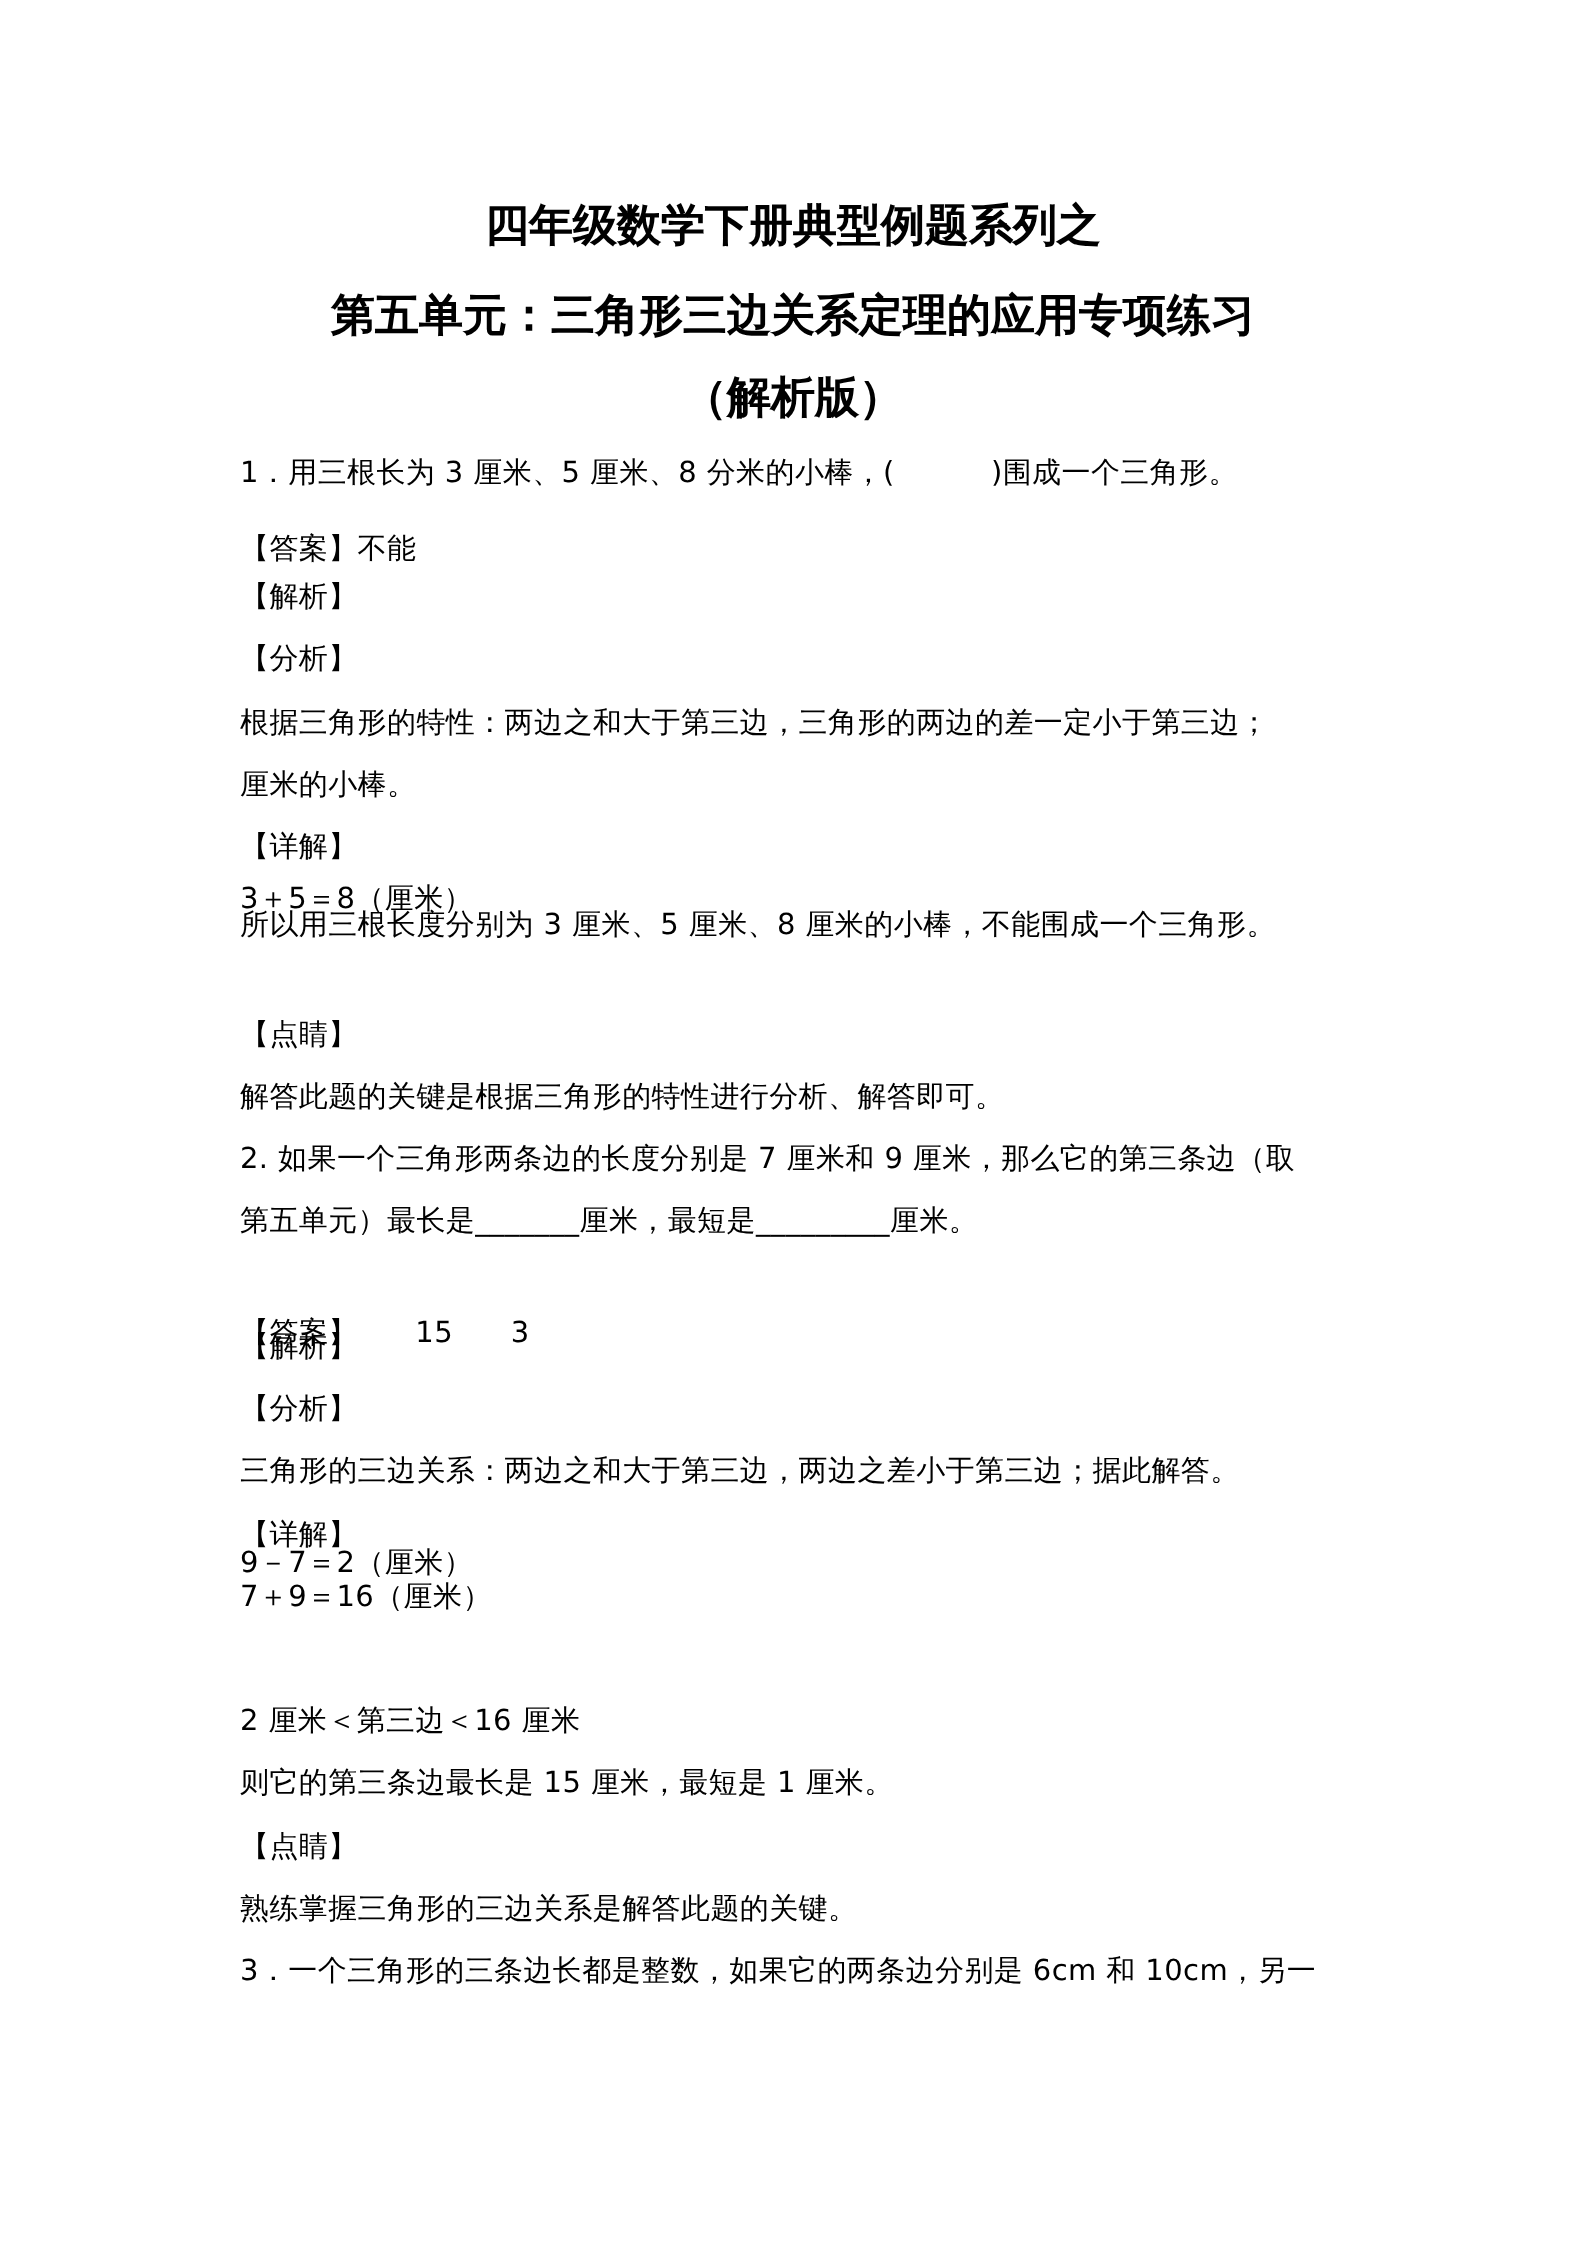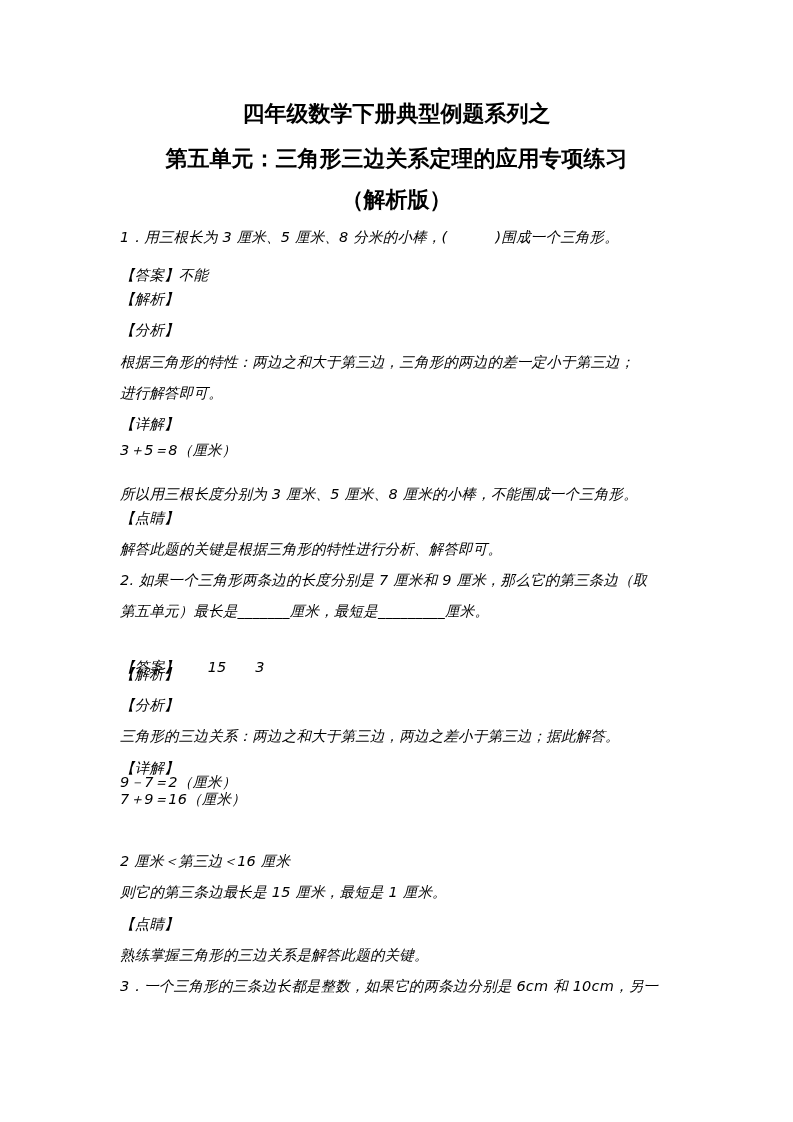--- a/index.html
+++ b/index.html
@@ -1,39 +1,39 @@
 <!DOCTYPE html>
 <html><head>
 <meta charset="utf-8">
 <style>
   html, body { margin: 0; padding: 0; background: #ffffff; }
   body { width: 793px; height: 1122px; position: relative; overflow: hidden;
          font-family: "DejaVu Sans", "Liberation Sans", sans-serif; color: #000; }
   .title { position: absolute; left: 0; width: 793px; text-align: center;
            font-weight: bold; font-size: 22px; line-height: 26px; }
   .line { position: absolute; left: 120px; font-size: 14.5px; line-height: 18px;
-          white-space: pre; letter-spacing: 0.2px; font-style: italic; }
+          white-space: pre; letter-spacing: 0.2px; }
 </style>
 </head>
 <body>
 
 <div>
   <div class="title" style="top:101px">四年级数学下册典型例题系列之</div>
   <div class="title" style="top:146px">第五单元：三角形三边关系定理的应用专项练习</div>
   <div class="title" style="top:187px">（解析版）</div>
 
   <div class="line" style="top:228px">1．用三根长为 3 厘米、5 厘米、8 分米的小棒，(          )围成一个三角形。</div>
   <div class="line" style="top:266px">【答案】不能</div>
   <div class="line" style="top:290px">【解析】</div>
   <div class="line" style="top:321px">【分析】</div>
   <div class="line" style="top:353px">根据三角形的特性：两边之和大于第三边，三角形的两边的差一定小于第三边；</div>
-  <div class="line" style="top:384px">进行解答即可。</div>
+  <div class="line" style="top:384px">厘米的小棒。</div>
   <div class="line" style="top:415px">【详解】</div>
   <div class="line" style="top:441px">3＋5＝8（厘米）</div>
-  <div class="line" style="top:485px">所以用三根长度分别为 3 厘米、5 厘米、8 厘米的小棒，不能围成一个三角形。</div>
+  <div class="line" style="top:454px">所以用三根长度分别为 3 厘米、5 厘米、8 厘米的小棒，不能围成一个三角形。</div>
   <div class="line" style="top:509px">【点睛】</div>
   <div class="line" style="top:540px">解答此题的关键是根据三角形的特性进行分析、解答即可。</div>
 
   <div class="line" style="top:571px">2. 如果一个三角形两条边的长度分别是 7 厘米和 9 厘米，那么它的第三条边（取</div>
   <div class="line" style="top:602px">第五单元）最长是_______厘米，最短是_________厘米。</div>
   <div class="line" style="top:658px">【答案】      15      3</div>
   <div class="line" style="top:665px">【解析】</div>
   <div class="line" style="top:696px">【分析】</div>
   <div class="line" style="top:727px">三角形的三边关系：两边之和大于第三边，两边之差小于第三边；据此解答。</div>
   <div class="line" style="top:759px">【详解】</div>

